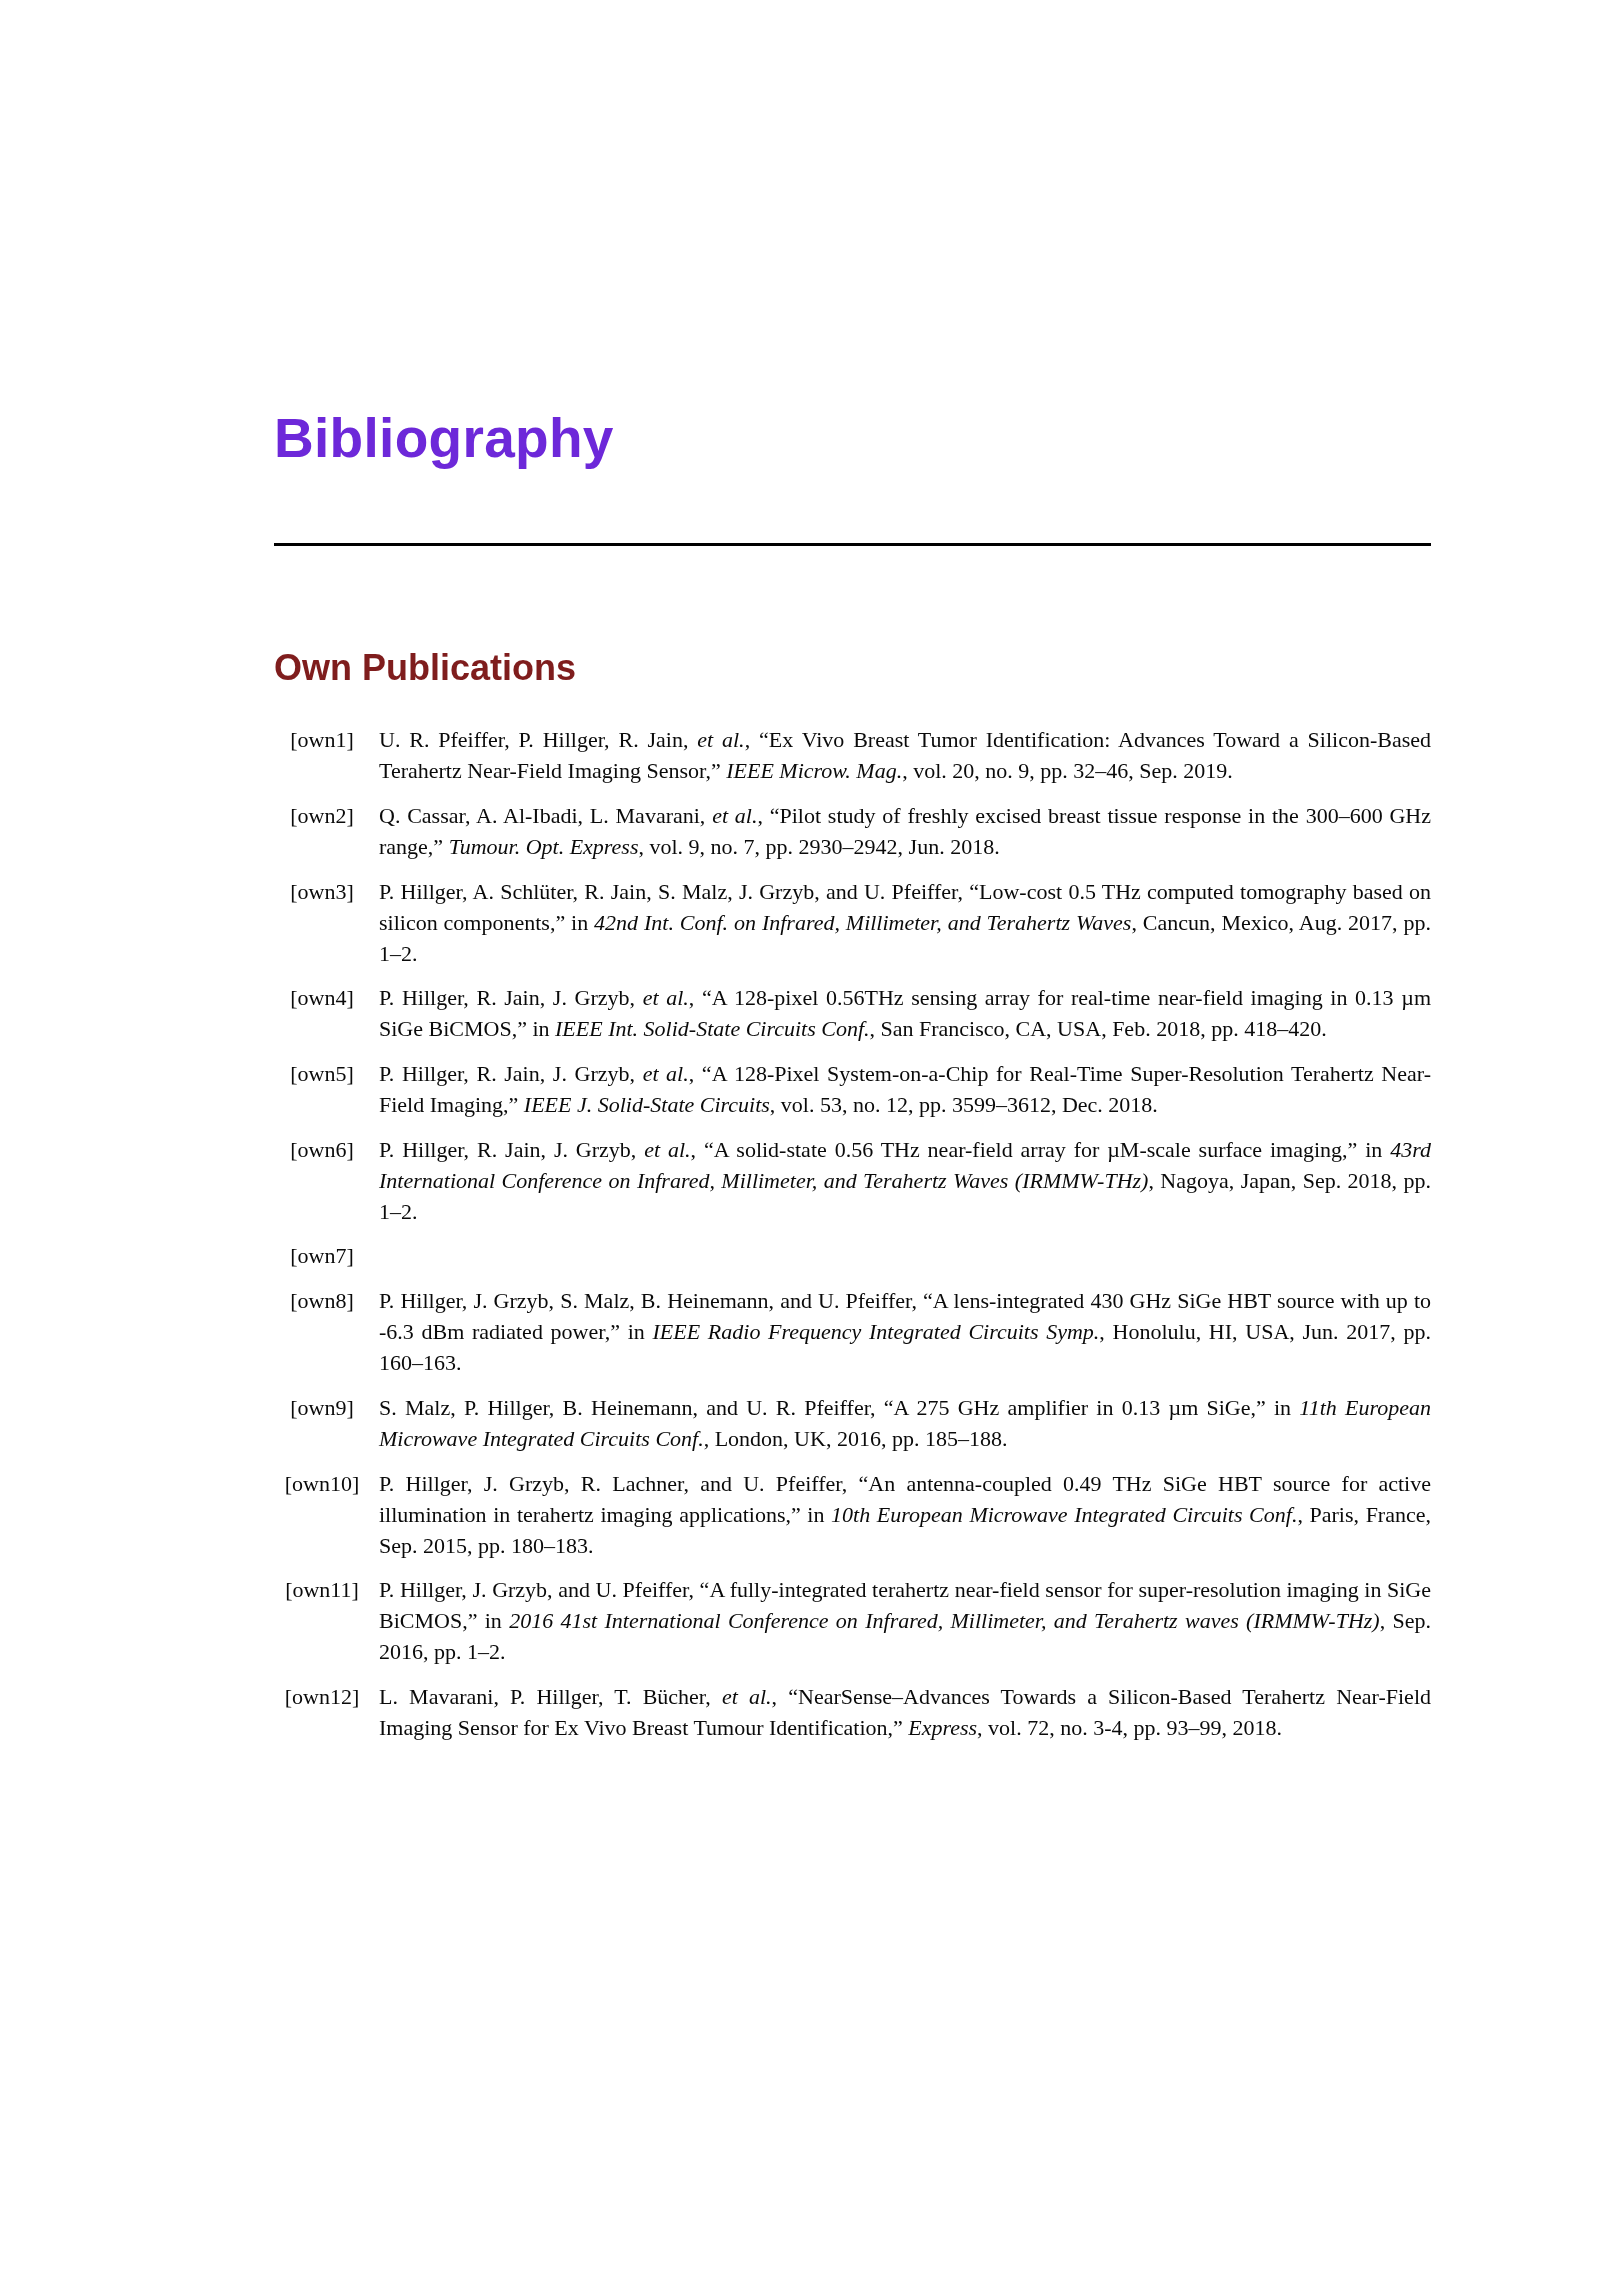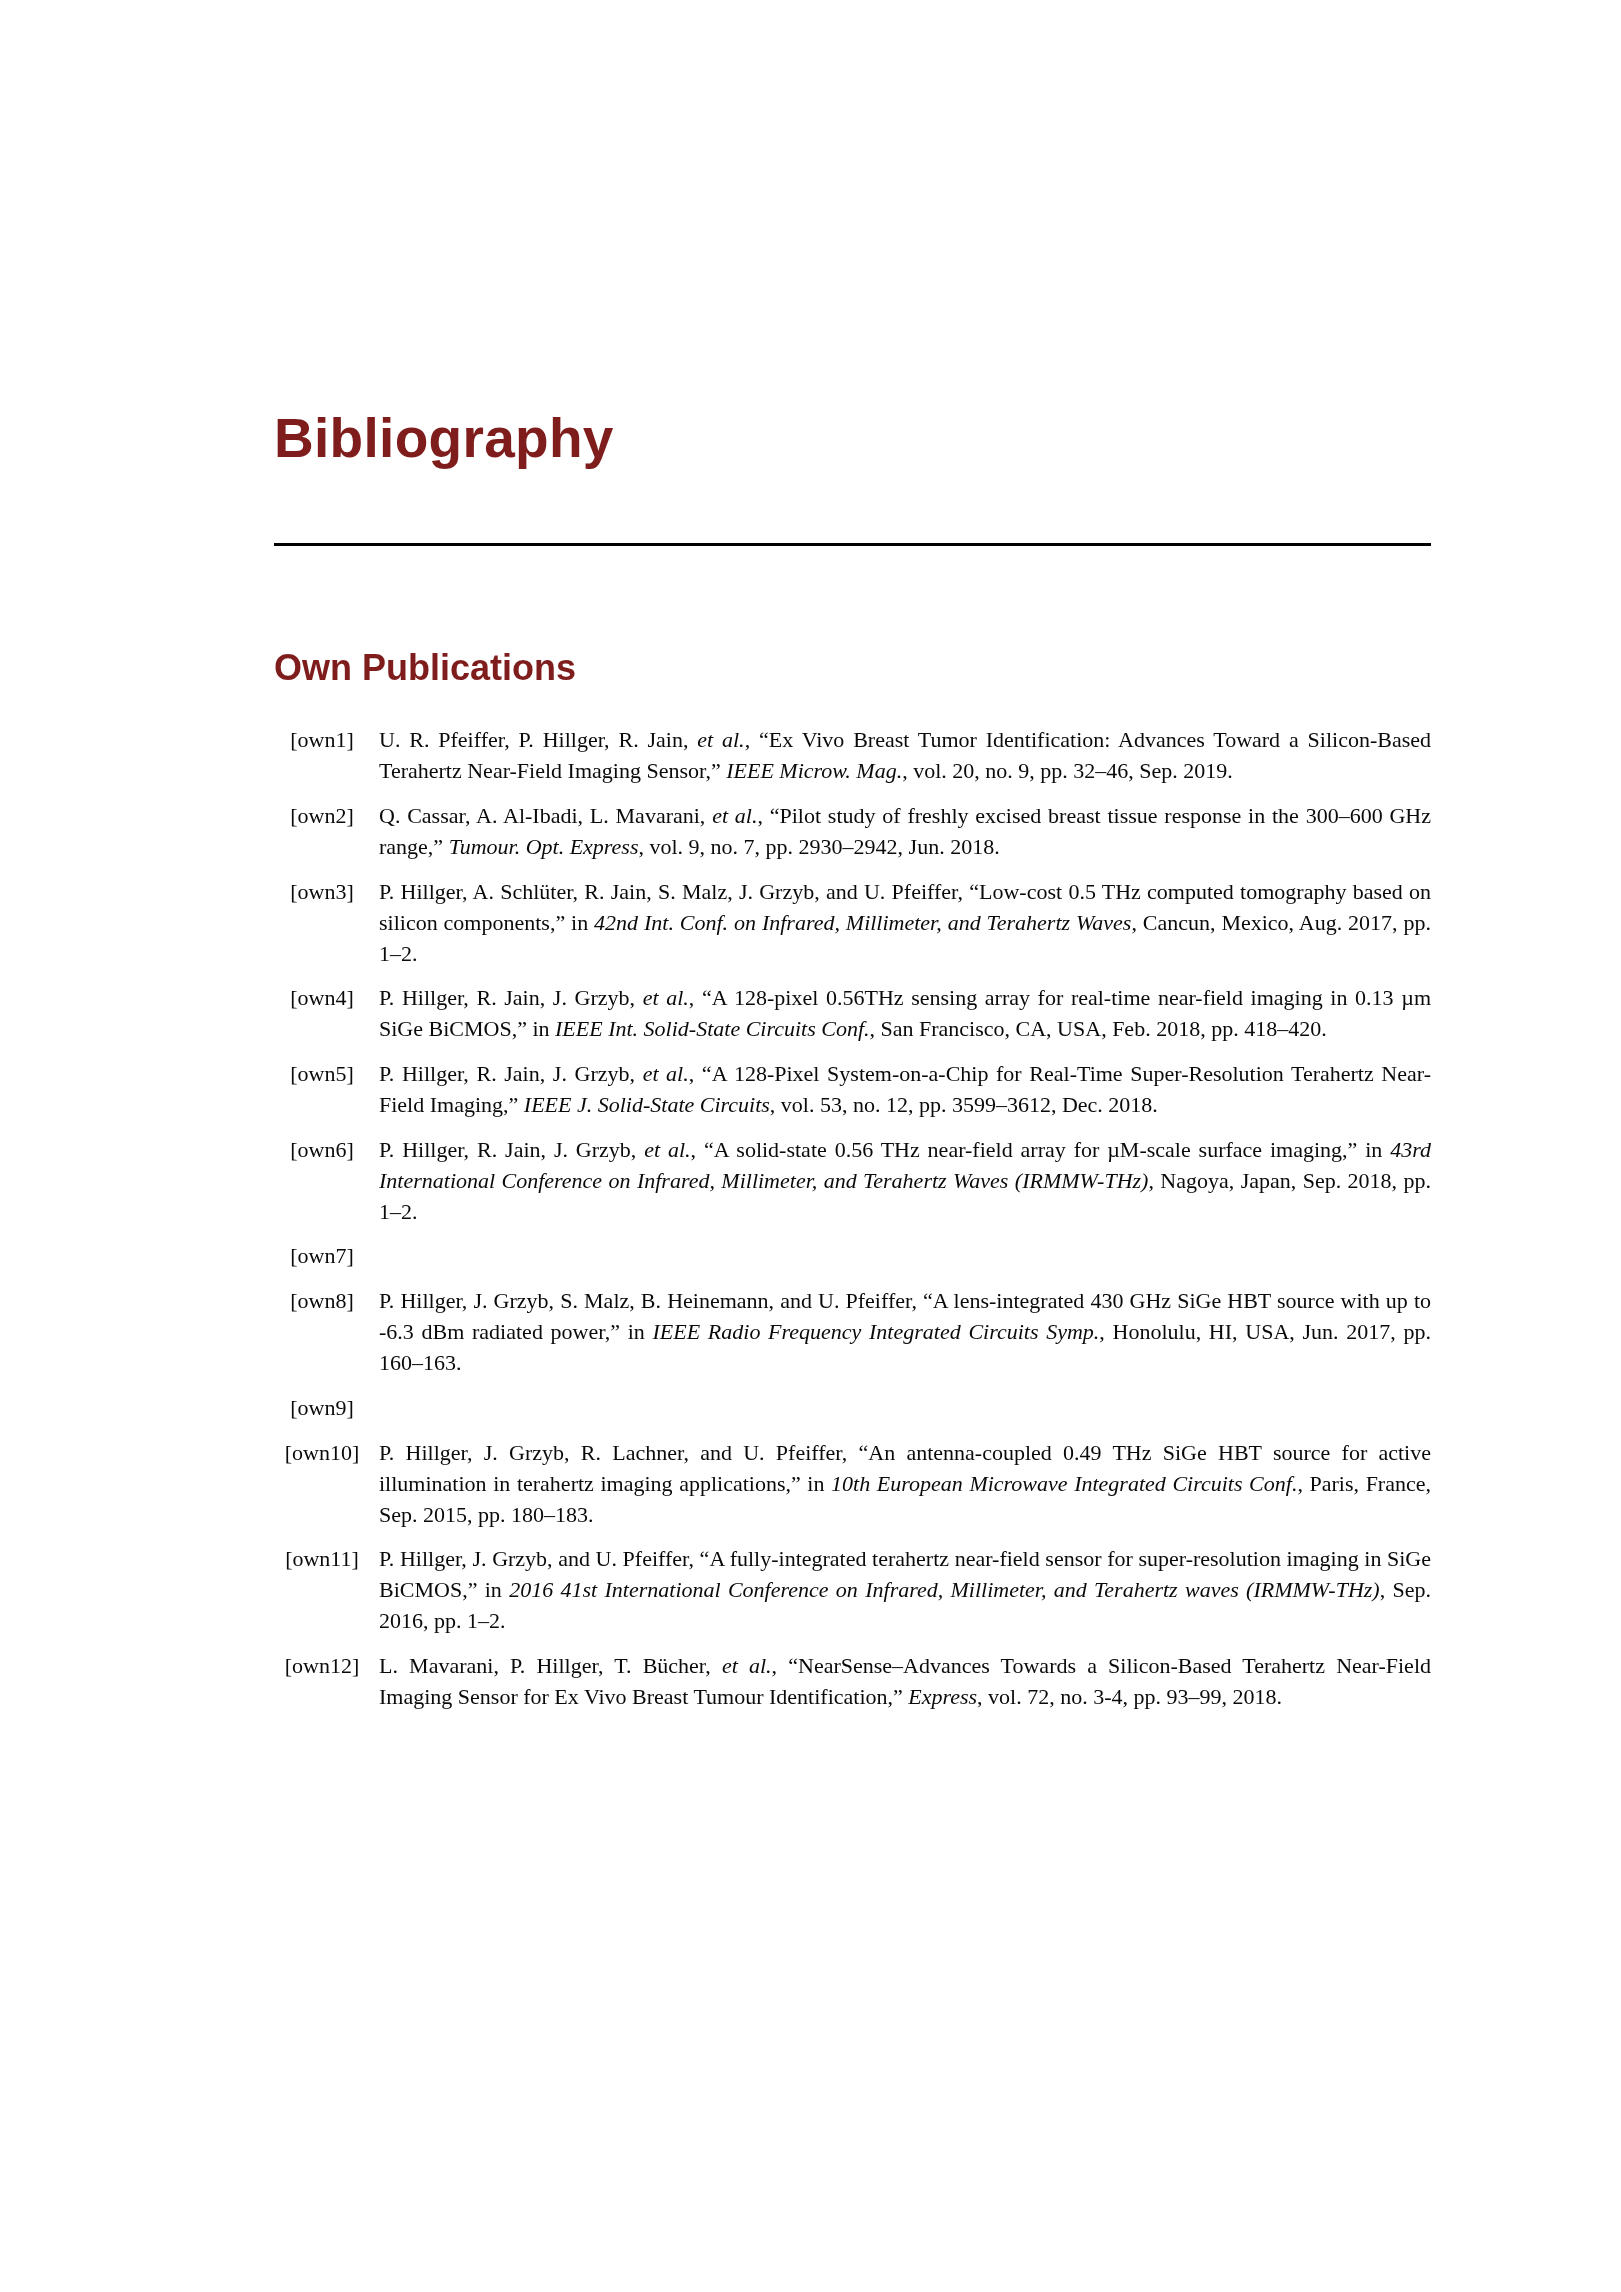--- a/index.html
+++ b/index.html
@@ -18,21 +18,21 @@
     color: #0a0a0a;
     overflow: hidden;
   }
   .chapter-title {
     font-family: "Liberation Sans", "DejaVu Sans", sans-serif;
     font-weight: 700;
     font-size: 55px;
     line-height: 1.15;
     margin: 0;
     letter-spacing: 0.3px;
-    color: #7f1d1d;
+    color: #6d28d9;
   }
   .title-rule {
     height: 2.9px;
     background: #000000;
     margin-top: 73px;
     width: 100%;
   }
   .section-heading {
     font-family: "Liberation Sans", "DejaVu Sans", sans-serif;
     font-weight: 700;
@@ -102,20 +102,21 @@
       </div>
       <div class="ref-row">
         <div class="ref-label">[own7]</div>
       </div>
       <div class="ref-row">
         <div class="ref-label">[own8]</div>
         <div class="ref-text"><span class="">P. Hillger, J. Grzyb, S. Malz, B. Heinemann, and U. Pfeiffer, “A lens-integrated 430 GHz SiGe HBT source with up to -6.3 dBm radiated power,” in </span><span class="italic">IEEE Radio Frequency Integrated Circuits Symp.</span><span class="">, Honolulu, HI, USA, Jun. 2017, pp. 160–163.</span></div>
       </div>
       <div class="ref-row">
         <div class="ref-label">[own9]</div>
+        <div class="ref-text"><span class="">S. Malz, P. Hillger, B. Heinemann, and U. R. Pfeiffer, “A 275 GHz amplifier in 0.13 µm SiGe,” in </span><span class="italic">11th European Microwave Integrated Circuits Conf.</span><span class="">, London, UK, 2016, pp. 185–188.</span></div>
       </div>
       <div class="ref-row">
         <div class="ref-label">[own10]</div>
         <div class="ref-text"><span class="">P. Hillger, J. Grzyb, R. Lachner, and U. Pfeiffer, “An antenna-coupled 0.49 THz SiGe HBT source for active illumination in terahertz imaging applications,” in </span><span class="italic">10th European Microwave Integrated Circuits Conf.</span><span class="">, Paris, France, Sep. 2015, pp. 180–183.</span></div>
       </div>
       <div class="ref-row">
         <div class="ref-label">[own11]</div>
         <div class="ref-text"><span class="">P. Hillger, J. Grzyb, and U. Pfeiffer, “A fully-integrated terahertz near-field sensor for super-resolution imaging in SiGe BiCMOS,” in </span><span class="italic">2016 41st International Conference on Infrared, Millimeter, and Terahertz waves (IRMMW-THz)</span><span class="">, Sep. 2016, pp. 1–2.</span></div>
       </div>
       <div class="ref-row">

